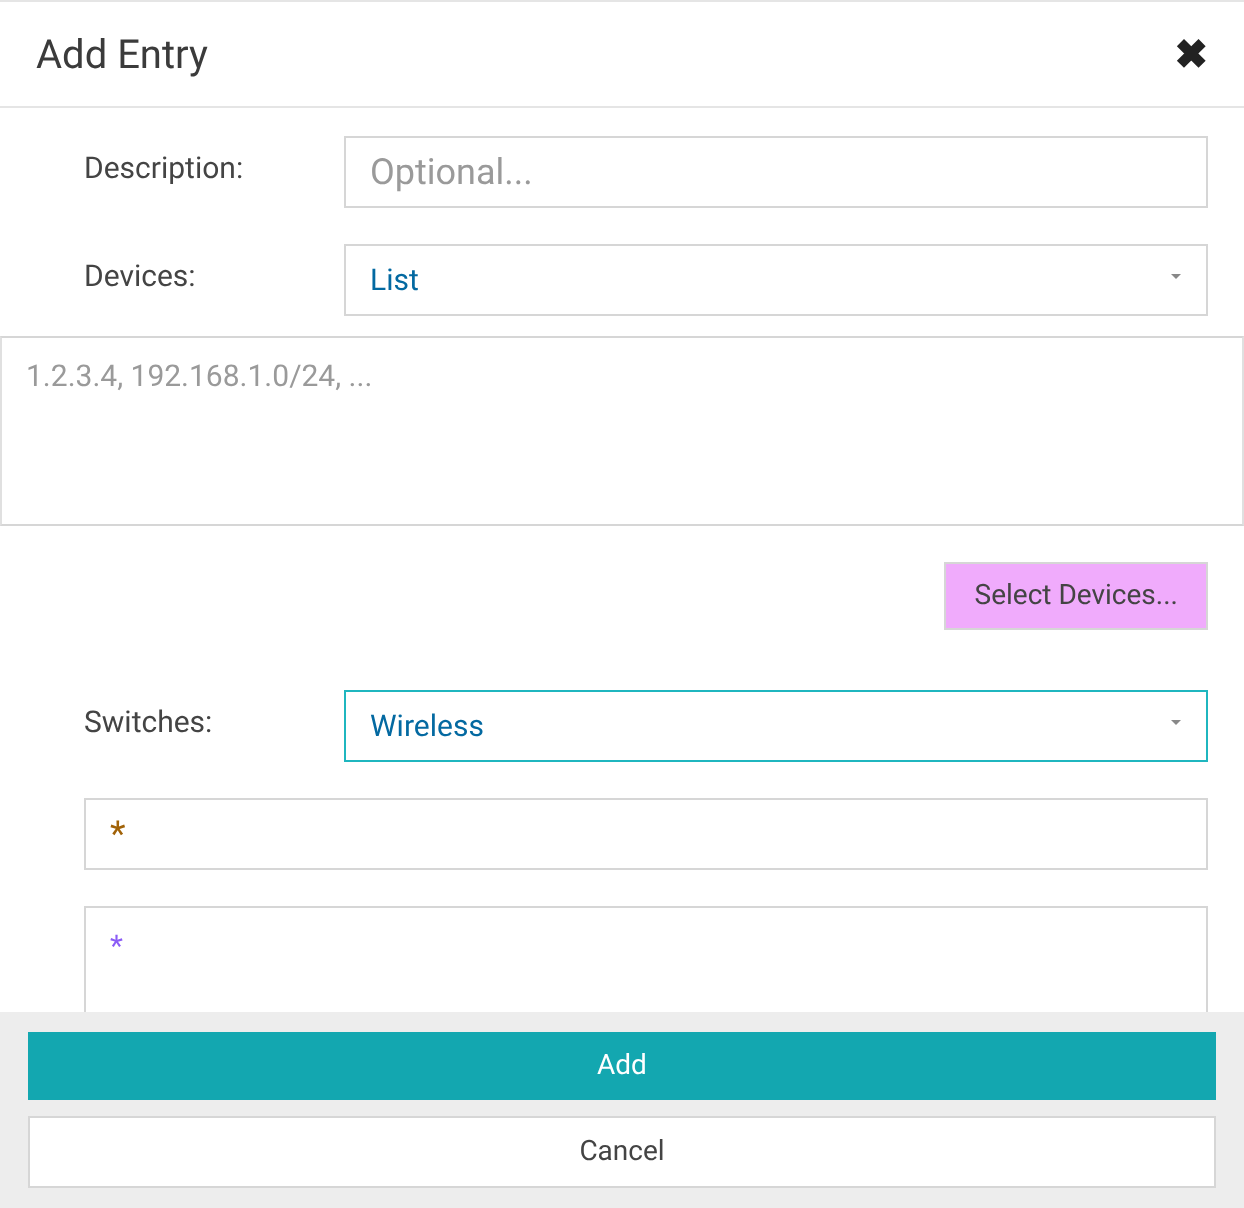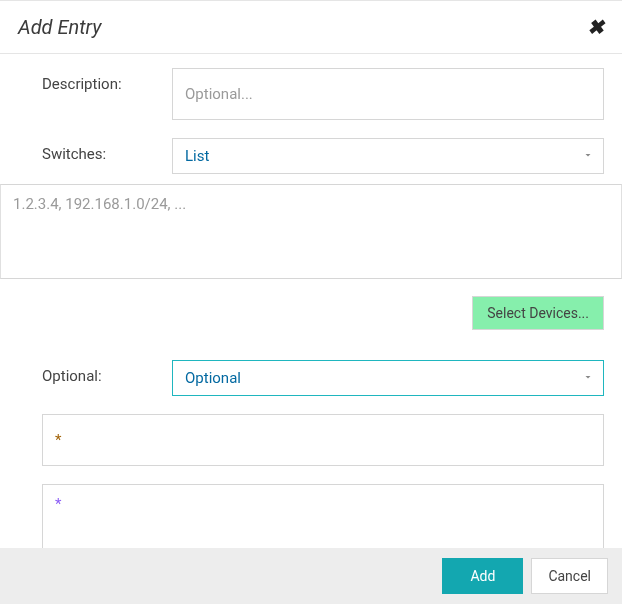--- a/index.html
+++ b/index.html
@@ -18,21 +18,20 @@
       display: flex;
       flex-direction: column;
       border-top: 1px solid #e5e5e5;
     }
     .header {
       display: flex;
       justify-content: space-between;
       align-items: center;
       padding: 14px 18px 14px 18px;
       border-bottom: 1px solid #e5e5e5;
-      font-style: italic;
     }
     .header-title {
       font-size: 20px;
       font-weight: 400;
       color: #3b3b3b;
     }
     .close-btn {
       font-size: 20px;
       font-weight: bold;
       cursor: pointer;
@@ -54,24 +53,24 @@
       flex-shrink: 0;
       color: #444;
       font-size: 15px;
       padding-top: 7px;
     }
     .form-control {
       flex: 1;
     }
     .text-input {
       width: 100%;
-      height: 52px;
+      height: 36px;
       border: 1px solid #d6d6d6;
       padding: 0 12px;
-      font-size: 15px;
+      font-size: 18px;
       color: #a16207;
       font-family: inherit;
       outline: none;
     }
     .text-input::placeholder {
       color: #9a9a9a;
     }
     .select-wrap {
       position: relative;
       width: 100%;
@@ -127,41 +126,42 @@
       border-left: 1px solid #e0e0e0;
       border-right: 1px solid #e0e0e0;
     }
     .select-devices-row {
       display: flex;
       justify-content: flex-end;
       margin-top: 14px;
       margin-bottom: 30px;
     }
     .btn-secondary {
-      background: #86efac;
+      background: #f0abfc;
       border: 1px solid #d6d6d6;
       padding: 8px 14px;
       font-size: 14px;
       color: #444;
       cursor: pointer;
       font-family: inherit;
     }
     .textarea-small {
       height: 85px;
     }
     .footer {
       position: absolute;
       bottom: 0;
       left: 0;
       right: 0;
       background: #ededed;
       padding: 10px 14px;
       display: flex;
       justify-content: flex-end;
       gap: 8px;
+      flex-direction: column;
     }
     .btn-primary {
       background: #13a7b0;
       color: #fff;
       border: none;
       padding: 9px 28px;
       font-size: 14px;
       cursor: pointer;
       font-family: inherit;
     }
@@ -188,21 +188,21 @@
   <div class="body">
 
     <div class="form-row">
       <div class="form-label">Description:</div>
       <div class="form-control">
         <input type="text" class="text-input" placeholder="Optional..." style="">
       </div>
     </div>
 
     <div class="form-row" style="margin-bottom:10px;">
-      <div class="form-label">Switches:</div>
+      <div class="form-label">Devices:</div>
       <div class="form-control">
         <div class="select-wrap">
           <div class="select-input">List</div>
           <span class="select-chevron">
             <svg viewBox="0 0 24 24">
                 <path d="M7 10l5 5 5-5z"></path>
               </svg>
           </span>
         </div>
       </div>
@@ -210,24 +210,24 @@
 
     <div class="full-textarea">
       <textarea class="textarea textarea-full" placeholder="1.2.3.4, 192.168.1.0/24, ..." style=""></textarea>
     </div>
 
     <div class="select-devices-row">
       <button class="btn-secondary">Select Devices...</button>
     </div>
 
     <div class="form-row">
-      <div class="form-label">Optional:</div>
+      <div class="form-label">Switches:</div>
       <div class="form-control">
         <div class="select-wrap highlight">
-          <div class="select-input" style="border-color:#1fb6bf;">Optional</div>
+          <div class="select-input" style="border-color:#1fb6bf;">Wireless</div>
           <span class="select-chevron">
             <svg viewBox="0 0 24 24">
                 <path d="M7 10l5 5 5-5z"></path>
               </svg>
           </span>
         </div>
       </div>
     </div>
 
     <div class="form-row">

